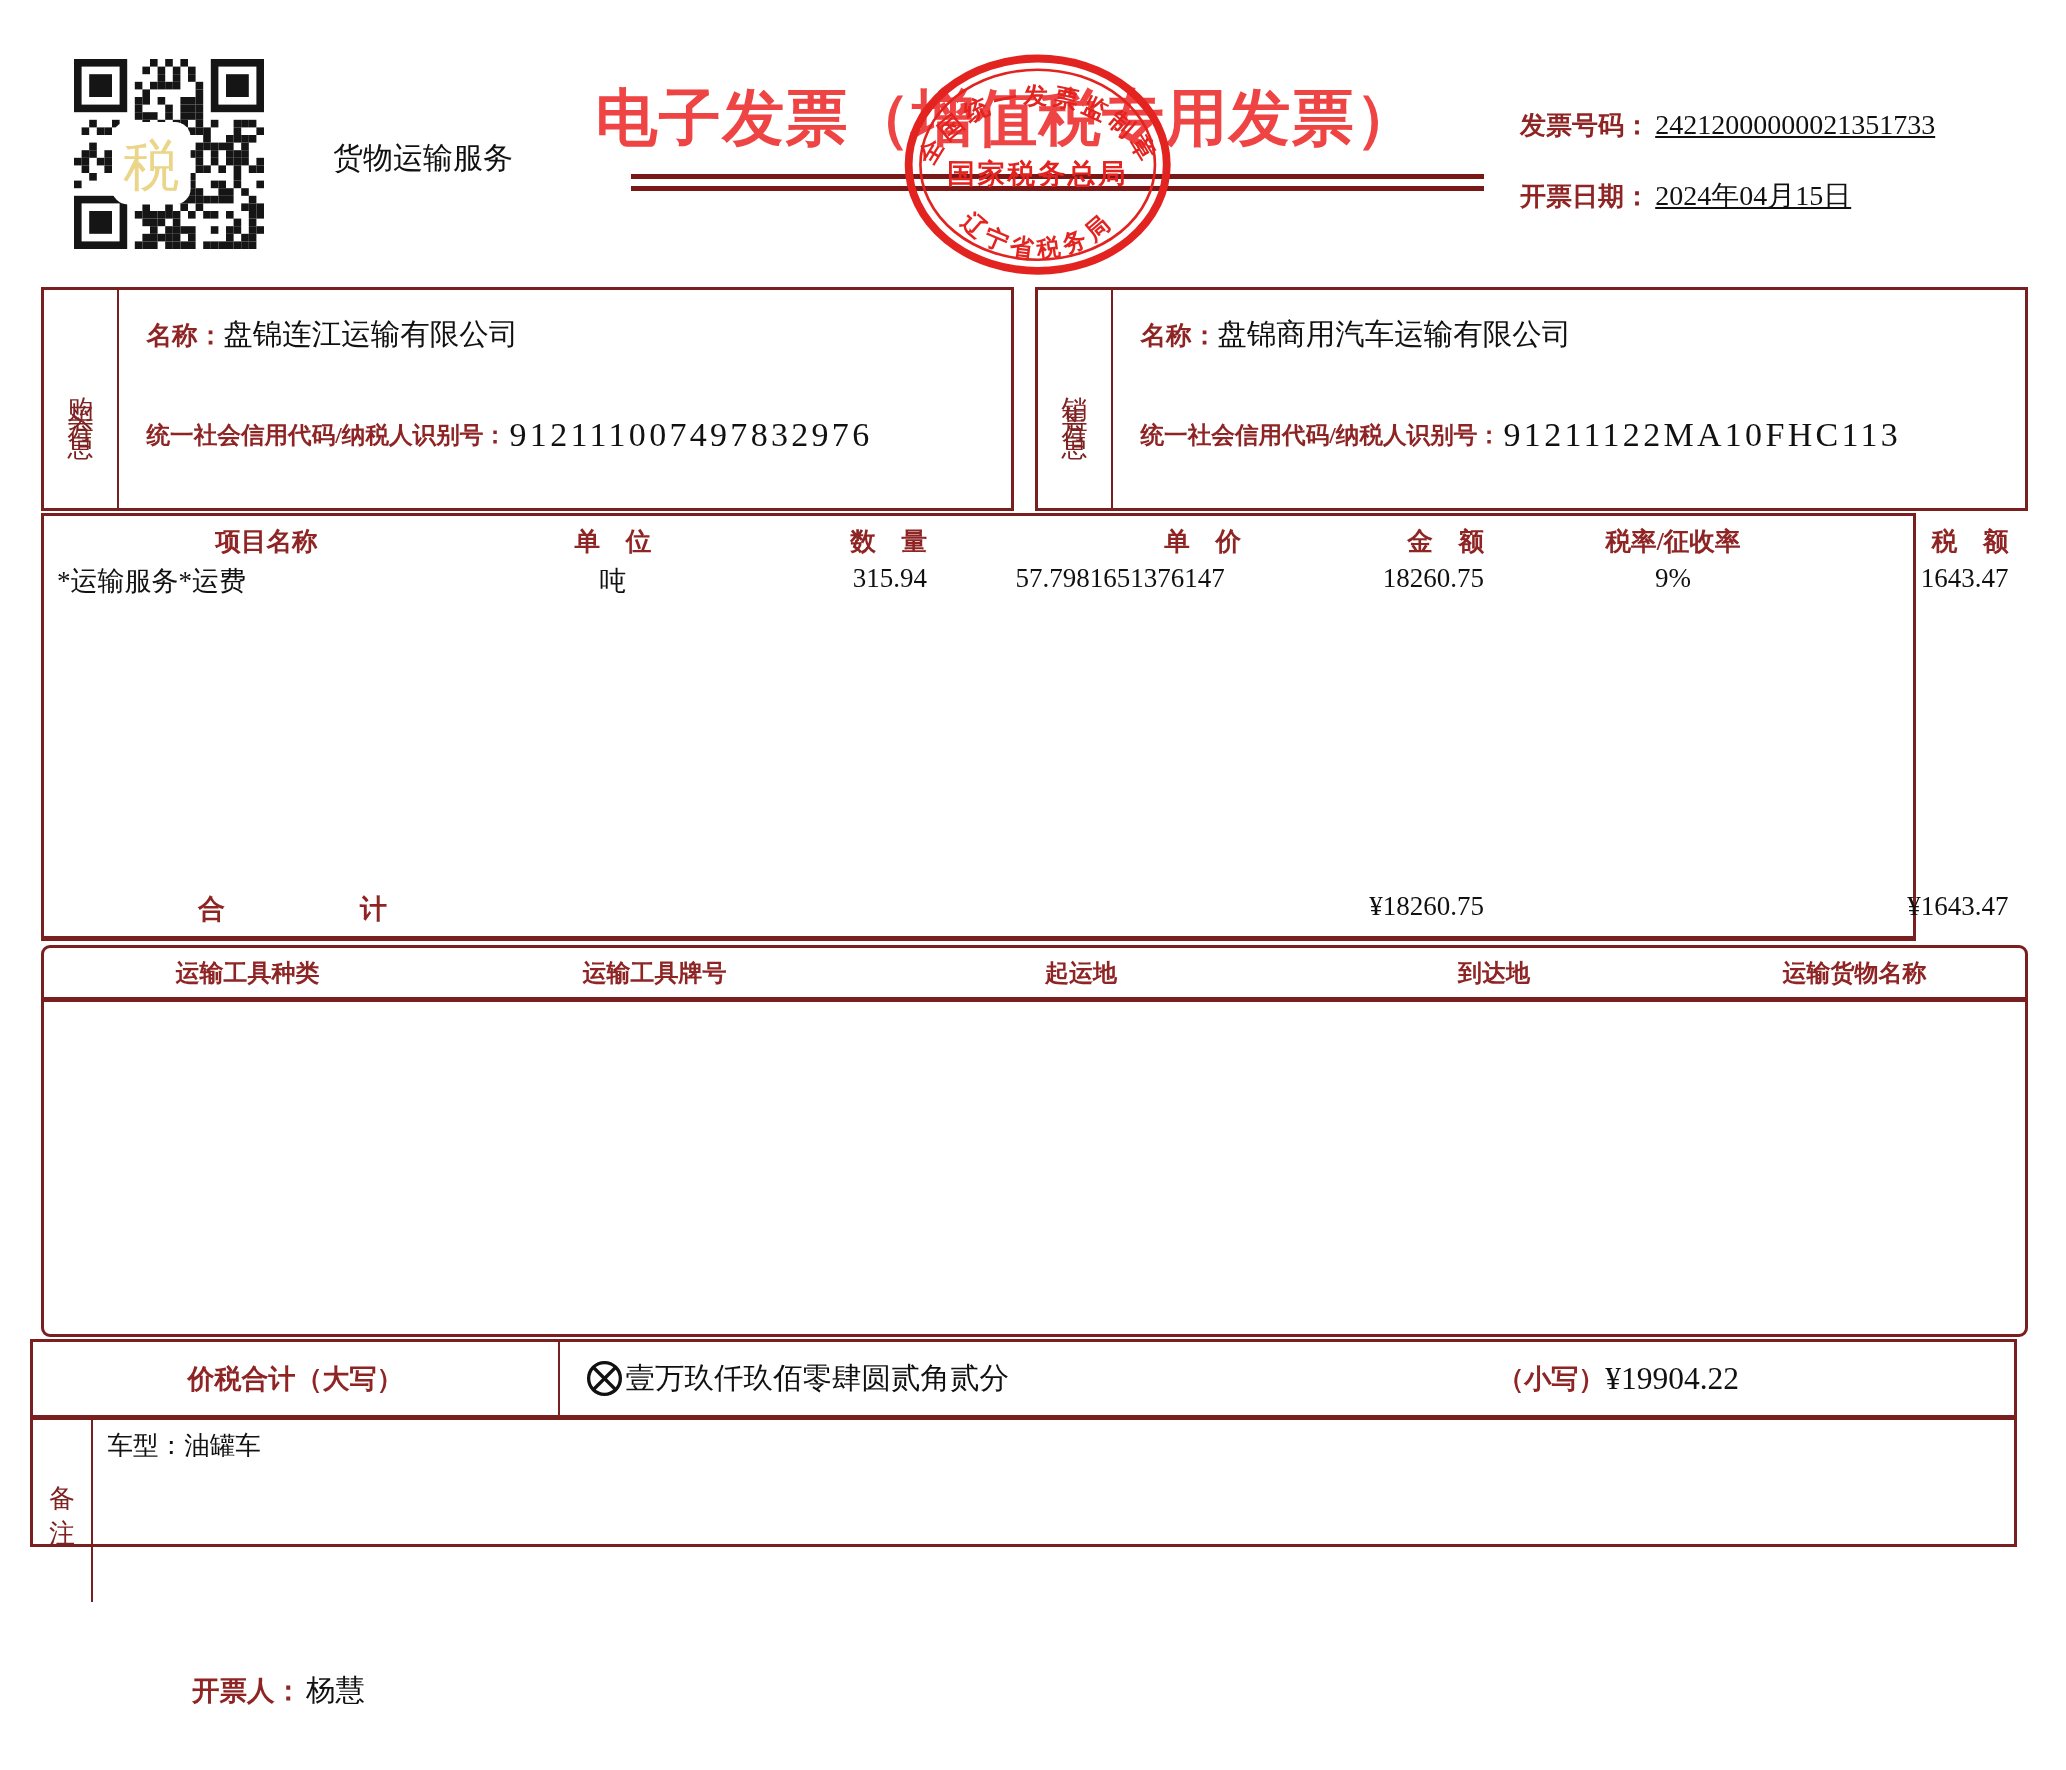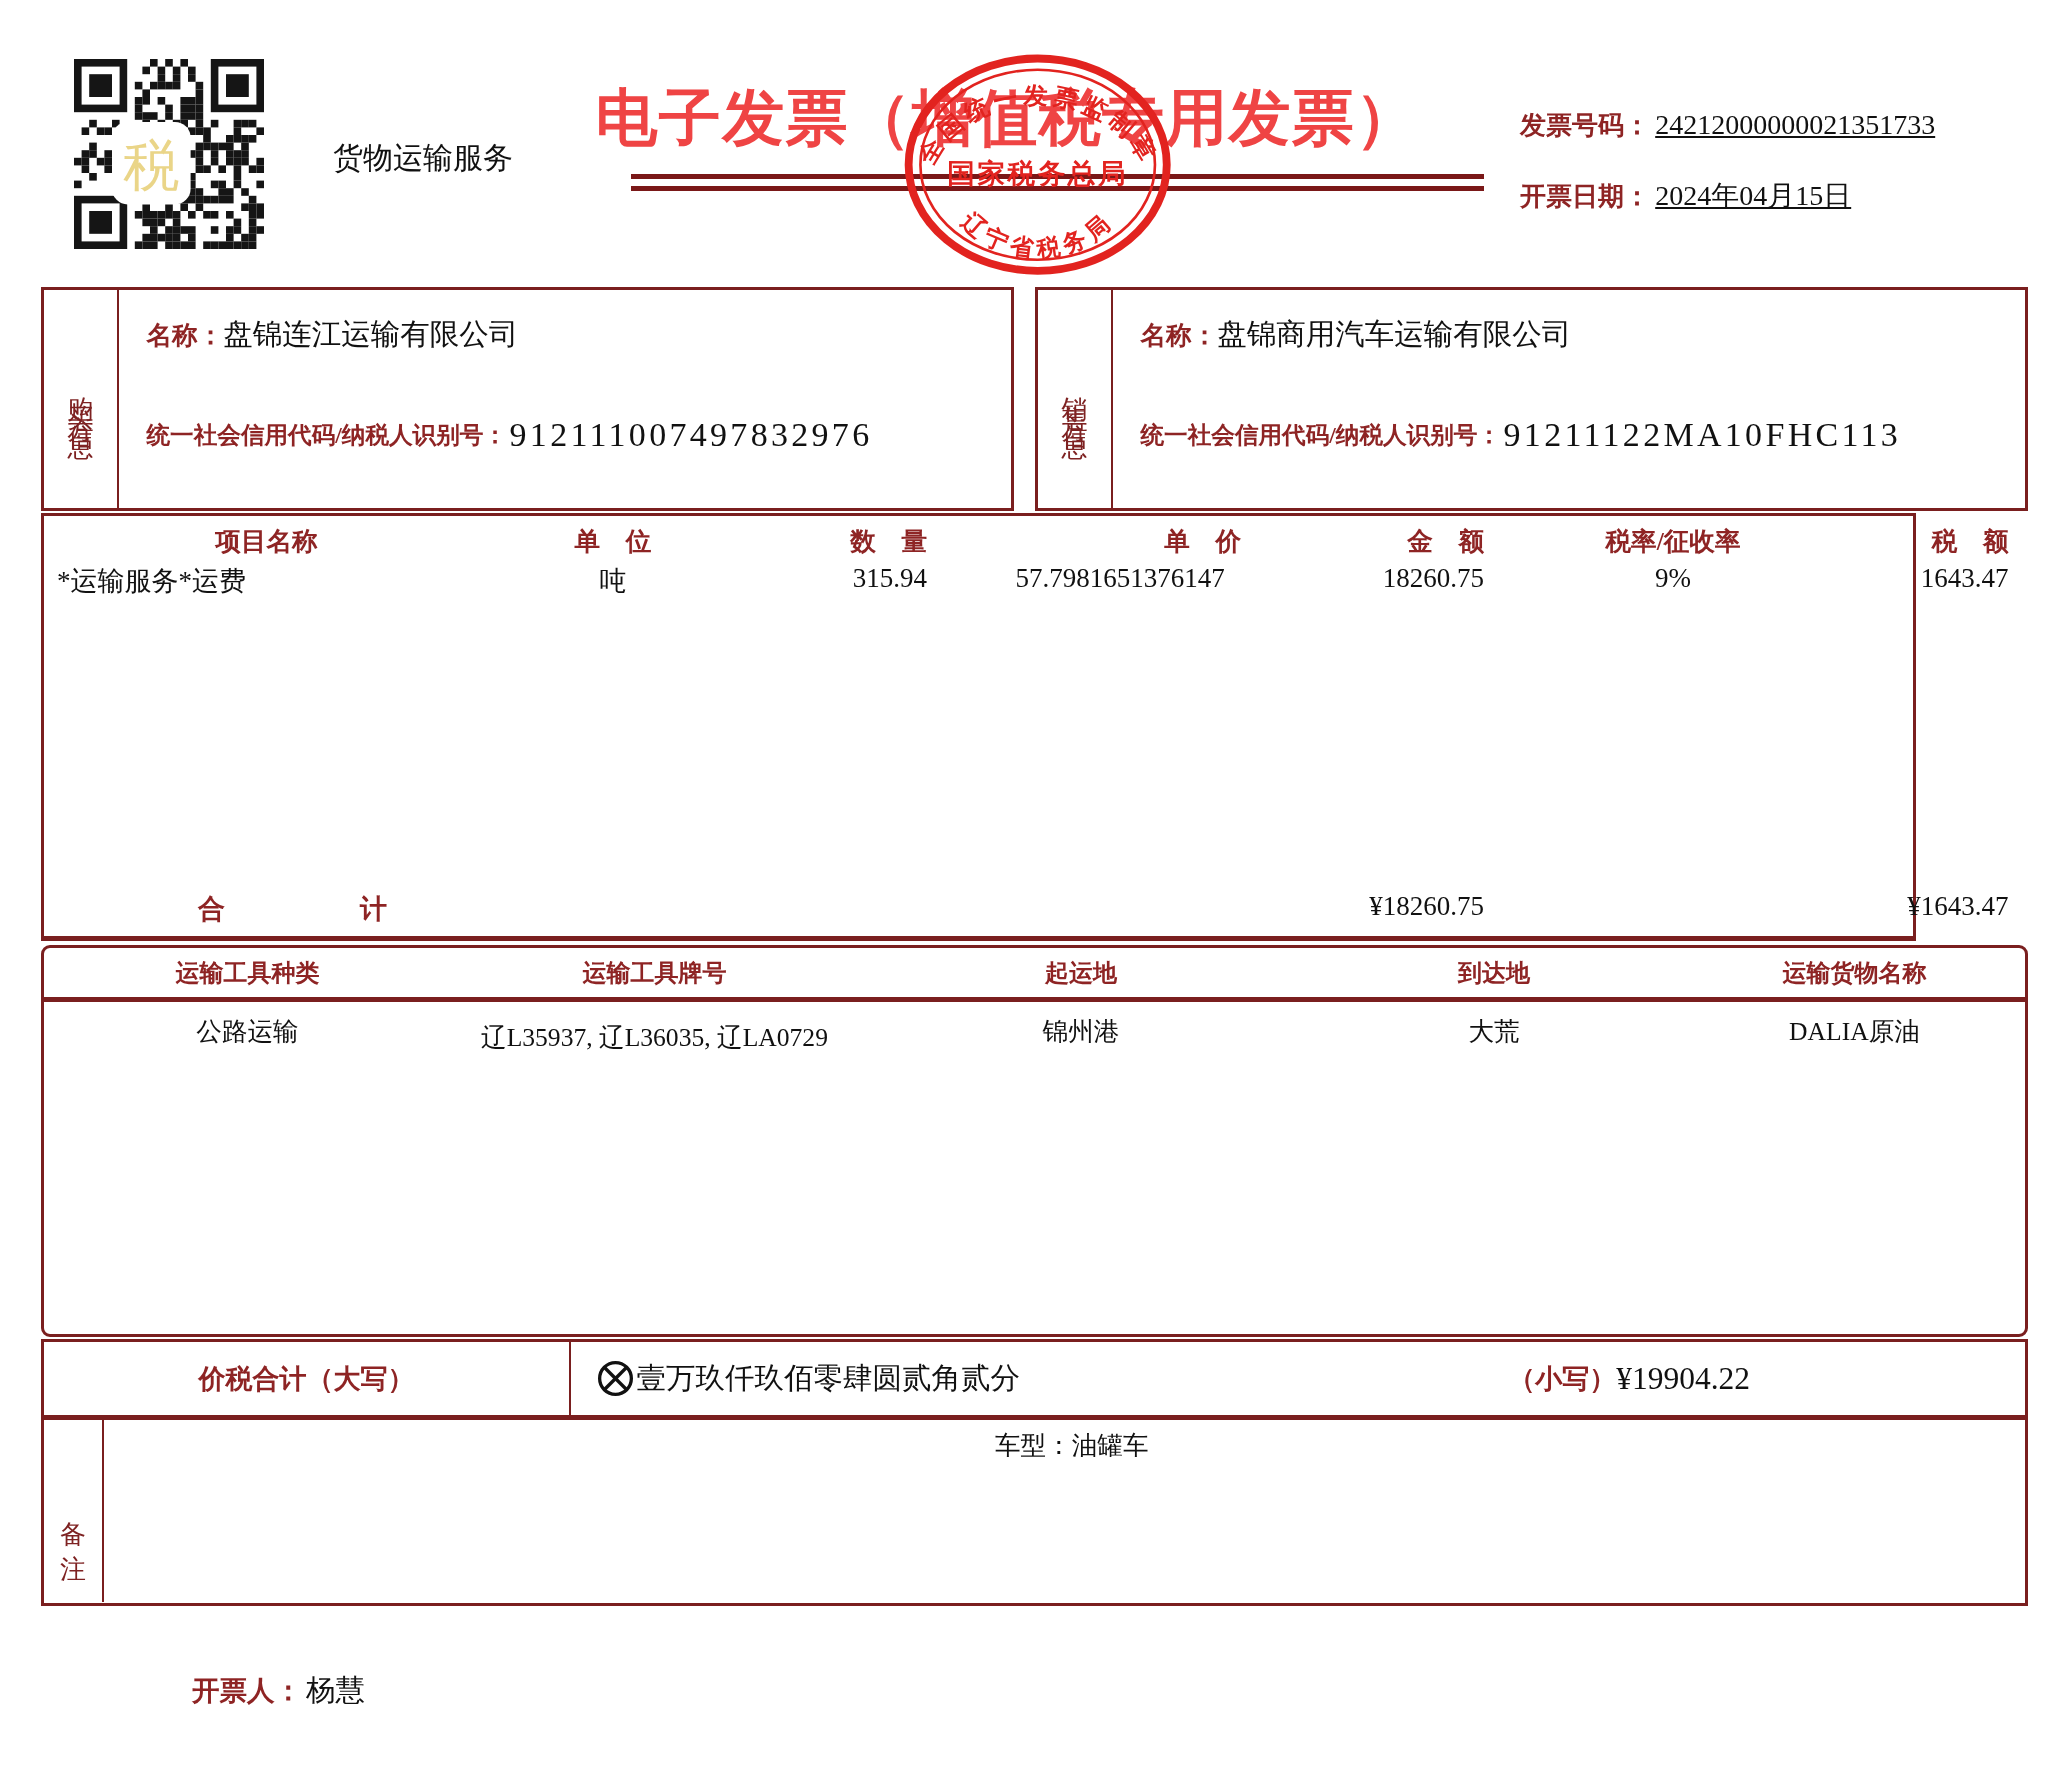--- a/index.html
+++ b/index.html
@@ -53,21 +53,21 @@
   
   .transport{left:41px;top:945px;width:1987px;height:392px;border-radius:9px;}
   .grid5{display:grid;grid-template-columns:407px 407px 446px 380px 341px;width:1981px;}
   .t-hdr{padding:9.2px 0 7.9px 0;border-bottom:5.9px solid #7a1f1f;font-size:24px;color:#8e2424;font-weight:bold;}
   .t-hdr > div{text-align:center;}
   .t-row{margin-top:11.8px;font-size:25.6px;color:#111;}
   .t-row > div{text-align:center;}
   .plate{display:inline-block;width:354px;line-height:1.9;text-align:center;}
 
   
-  .totals{left:41px;top:1339px;width:1987px;height:267px;text-align:center;}
+  .totals{left:30px;top:1339px;width:1987px;height:208px;}
   .vt-row{height:73px;border-bottom:5.9px solid #7a1f1f;display:flex;box-sizing:content-box;}
   .vt-label-cell{width:525px;border-right:2.6px solid #7a1f1f;display:flex;align-items:center;justify-content:center;
                  font-size:27px;color:#8e2424;font-weight:bold;flex:none;}
   .vt-right{flex:1;display:flex;align-items:center;padding-left:26px;}
   .cx{width:37px;height:37px;margin-right:2.6px;flex:none;}
   .words{font-size:29.5px;color:#111;white-space:nowrap;}
   .small-group{margin-left:auto;margin-right:275px;display:flex;align-items:center;white-space:nowrap;}
   .small-label{font-size:27px;color:#8e2424;font-weight:bold;}
   .figures{font-size:31.5px;color:#111;}
   .remark-row{display:flex;height:182px;}
@@ -415,27 +415,20 @@
   </div>
 
   <div class="box transport">
     <div class="grid5 t-hdr">
       <div>运输工具种类</div>
       <div>运输工具牌号</div>
       <div>起运地</div>
       <div>到达地</div>
       <div>运输货物名称</div>
     </div>
-    <div class="grid5 t-row">
-      <div>公路运输</div>
-      <div><span class="plate">辽L35937, 辽L36035, 辽LA0729</span></div>
-      <div>锦州港</div>
-      <div>大荒</div>
-      <div>DALIA原油</div>
-    </div>
   </div>
 
   <div class="box totals">
     <div class="vt-row">
       <div class="vt-label-cell">价税合计（大写）</div>
       <div class="vt-right">
         <svg class="cx" viewBox="0 0 56 56">
           <circle cx="28" cy="28" r="24" fill="none" stroke="#111" stroke-width="5"></circle>
           <line x1="11" y1="11" x2="45" y2="45" stroke="#111" stroke-width="5"></line>
           <line x1="45" y1="11" x2="11" y2="45" stroke="#111" stroke-width="5"></line>

